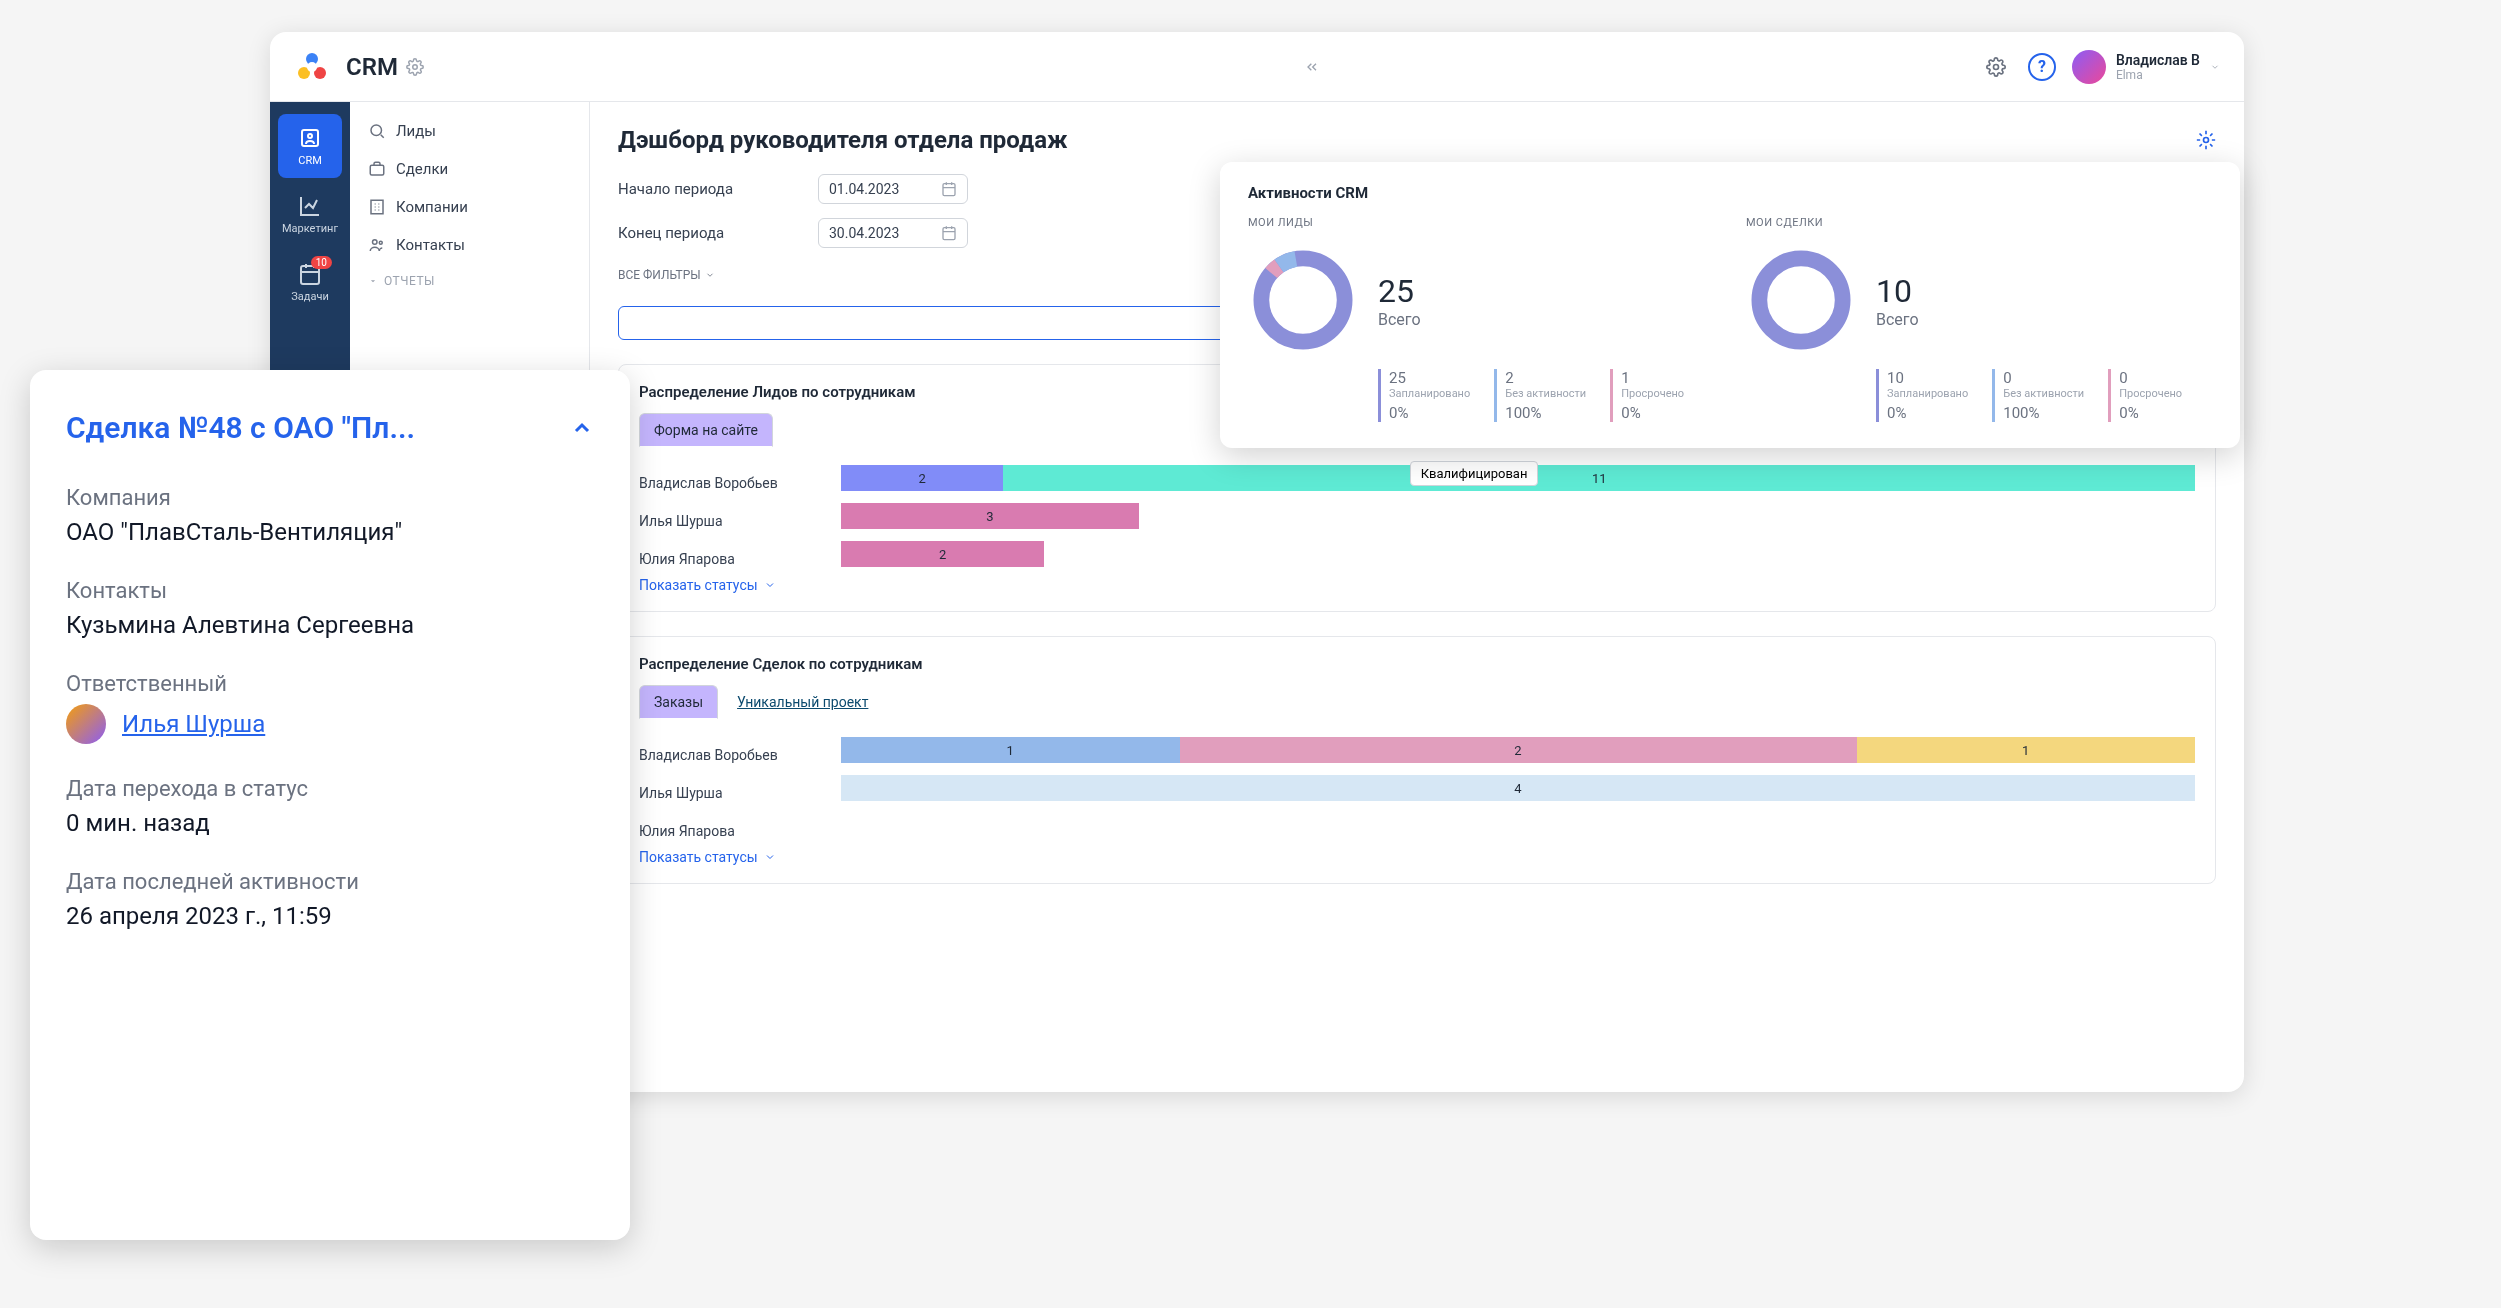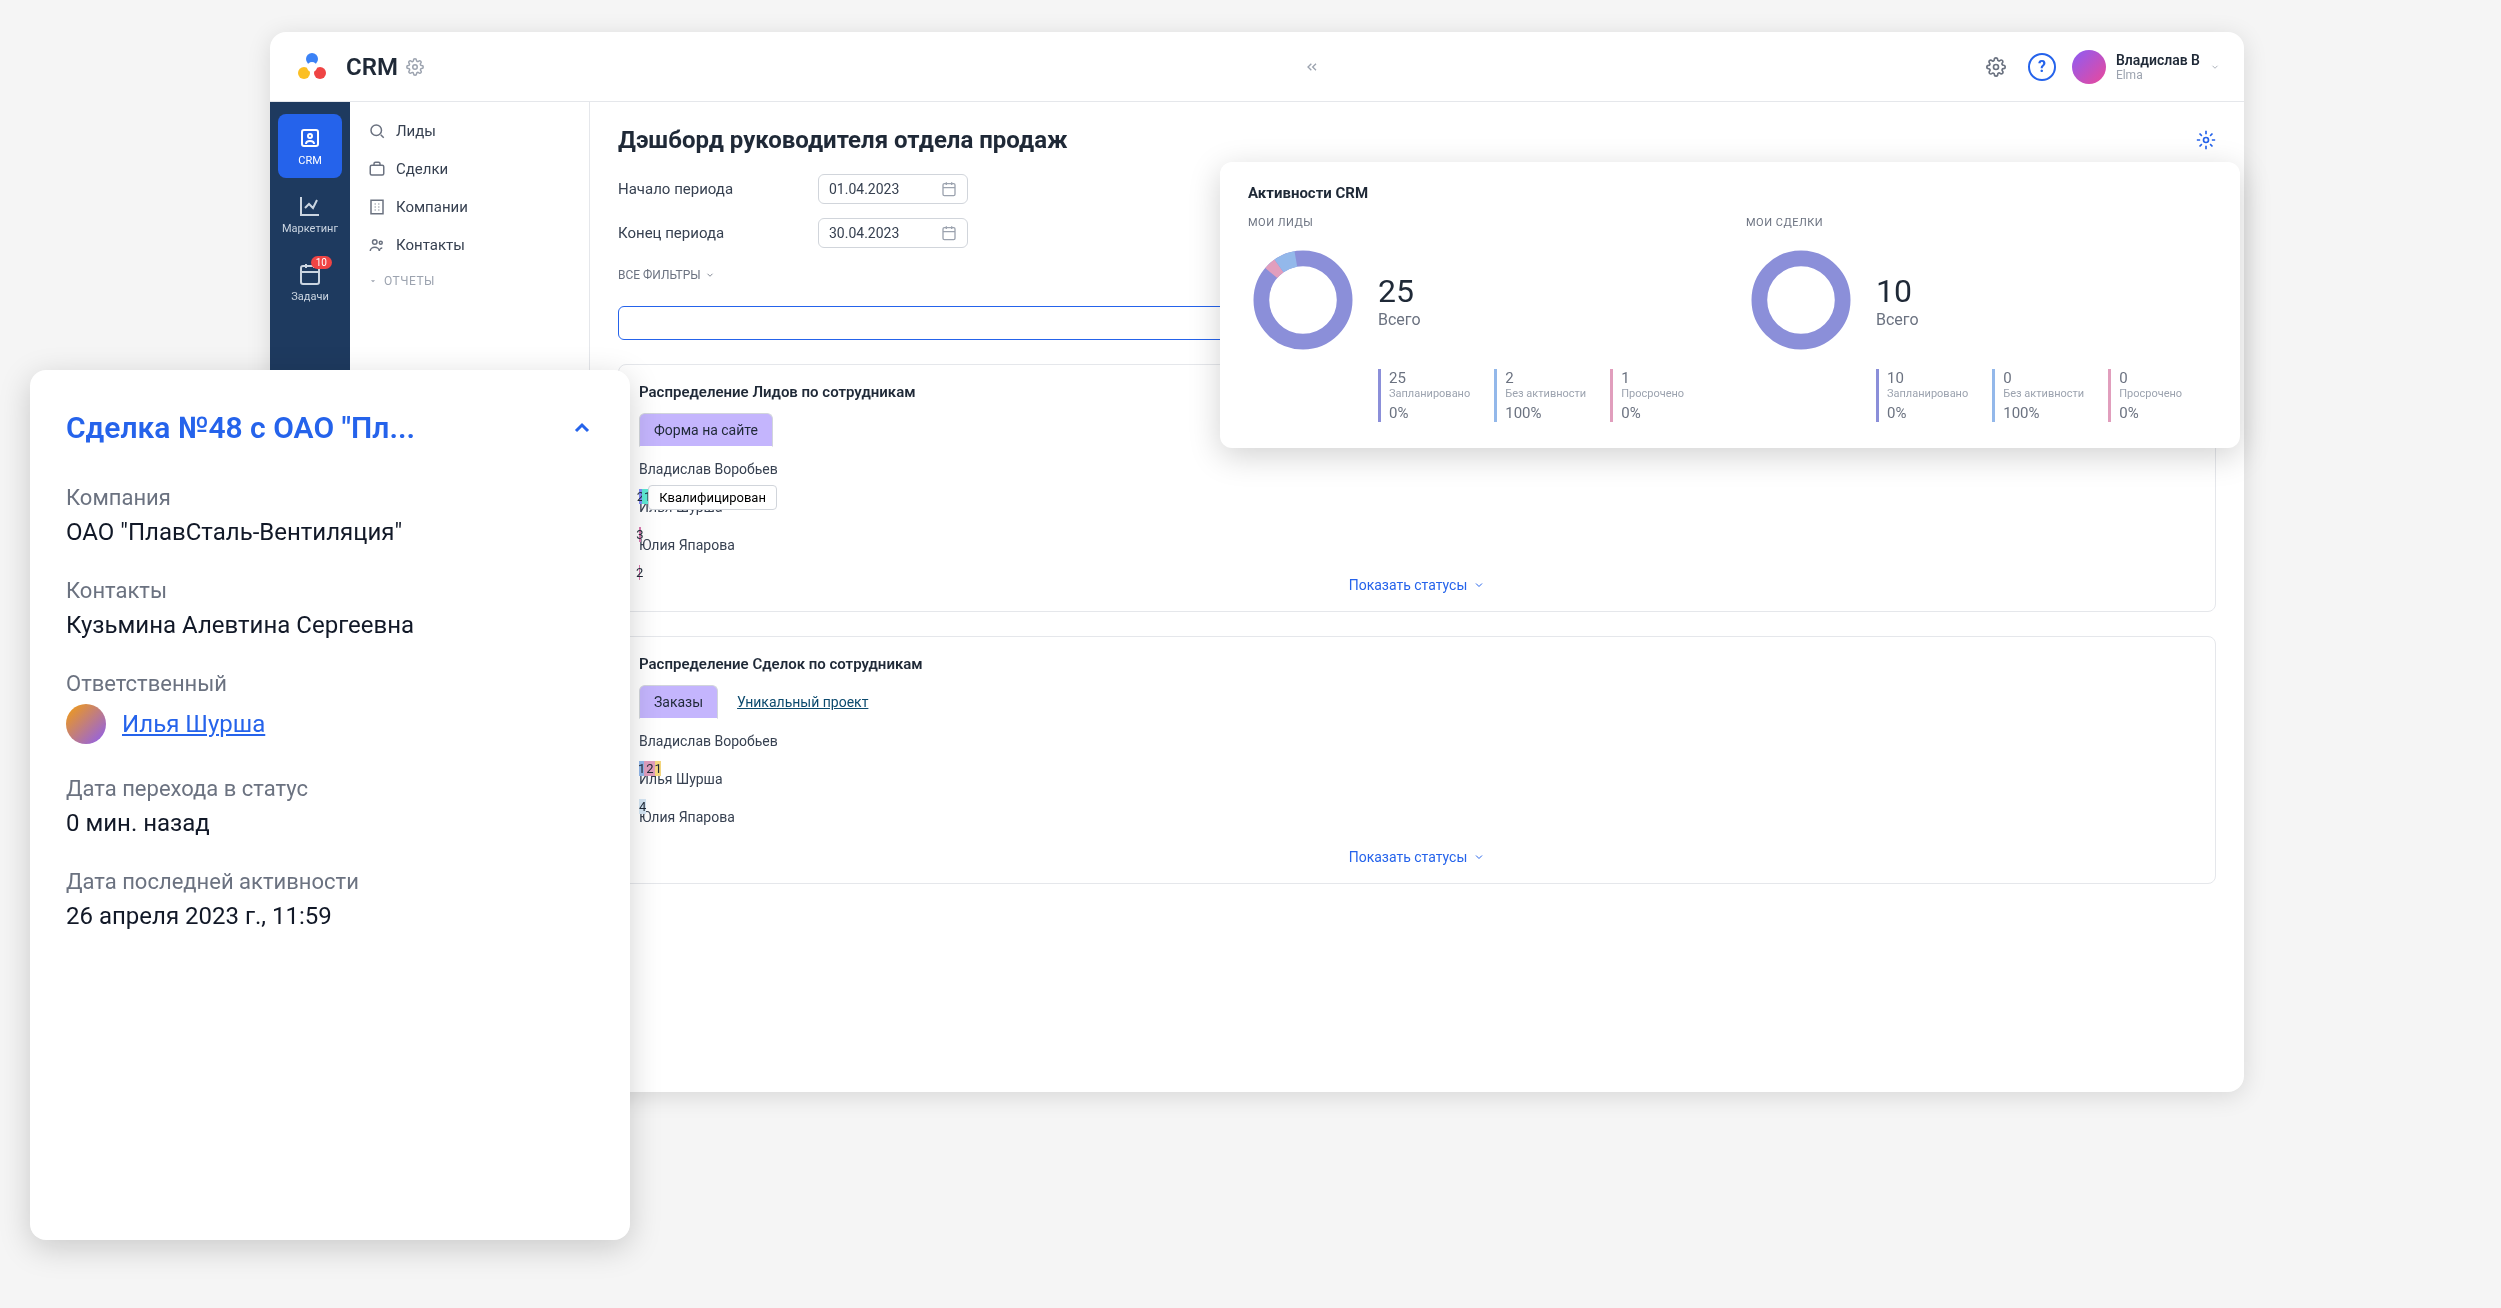--- a/index.html
+++ b/index.html
@@ -43,27 +43,27 @@
 .all-filters { font-size: 12px; color: #6b7280; display: flex; align-items: center; gap: 4px; margin-top: 6px; }
 .build-btn { border: 1px solid #2563eb; color: #2563eb; background: #fff; padding: 8px 18px; border-radius: 6px; font-size: 14px; margin-top: 10px; cursor: pointer; }
 
 .panel { border: 1px solid #e5e7eb; border-radius: 8px; padding: 18px 20px; margin-top: 24px; }
 .panel-title { font-size: 15px; font-weight: 600; color: #1f2937; margin-bottom: 12px; }
 .tabs { display: flex; gap: 4px; margin-bottom: 14px; }
 .tab { padding: 8px 14px; font-size: 14px; border: 1px solid transparent; border-radius: 6px 6px 0 0; color: #6b7280; cursor: pointer; }
 .tab.active { border: 1px solid #d1d5db; border-bottom-color: #fff; color: #1f2937; background: #c4b5fd; }
 .tab.link { color: #0c4a6e; text-decoration: underline; }
 
-.bar-row { display: flex; align-items: flex-start; gap: 12px; margin-bottom: 8px; height: 30px; flex-direction: column; }
+.bar-row { display: flex; align-items: flex-end; gap: 12px; margin-bottom: 8px; height: 30px; }
 .bar-label { width: 190px; font-size: 14px; color: #374151; text-align: left; }
 .bar-track { flex: 1; display: flex; height: 26px; position: relative; }
 .seg { display: flex; align-items: center; justify-content: center; font-size: 13px; color: #1f2937; }
 .tooltip { position: absolute; top: -4px; background: #fff; border: 1px solid #d1d5db; padding: 4px 10px; font-size: 13px; border-radius: 4px; white-space: nowrap; }
 
-.show-statuses { color: #2563eb; font-size: 14px; display: flex; align-items: center; gap: 6px; margin-top: 10px; cursor: pointer; justify-content: center; }
+.show-statuses { color: #2563eb; font-size: 14px; display: flex; align-items: center; gap: 6px; margin-top: 10px; cursor: pointer; }
 
 
 .activity-card { position: absolute; left: 1220px; top: 162px; width: 1020px; height: 286px; background: #fff; border-radius: 12px; box-shadow: 0 8px 32px rgba(0,0,0,0.18); padding: 22px 28px; }
 .activity-title { font-size: 15px; font-weight: 700; color: #1f2937; margin-bottom: 14px; }
 .activity-row { display: flex; gap: 32px; }
 .activity-block { flex: 1; }
 .activity-sub { font-size: 11px; color: #6b7280; letter-spacing: 0.5px; margin-bottom: 16px; }
 .donut-row { display: flex; align-items: center; gap: 20px; }
 .donut { width: 110px; height: 110px; }
 .total-block { display: flex; flex-direction: column; }

